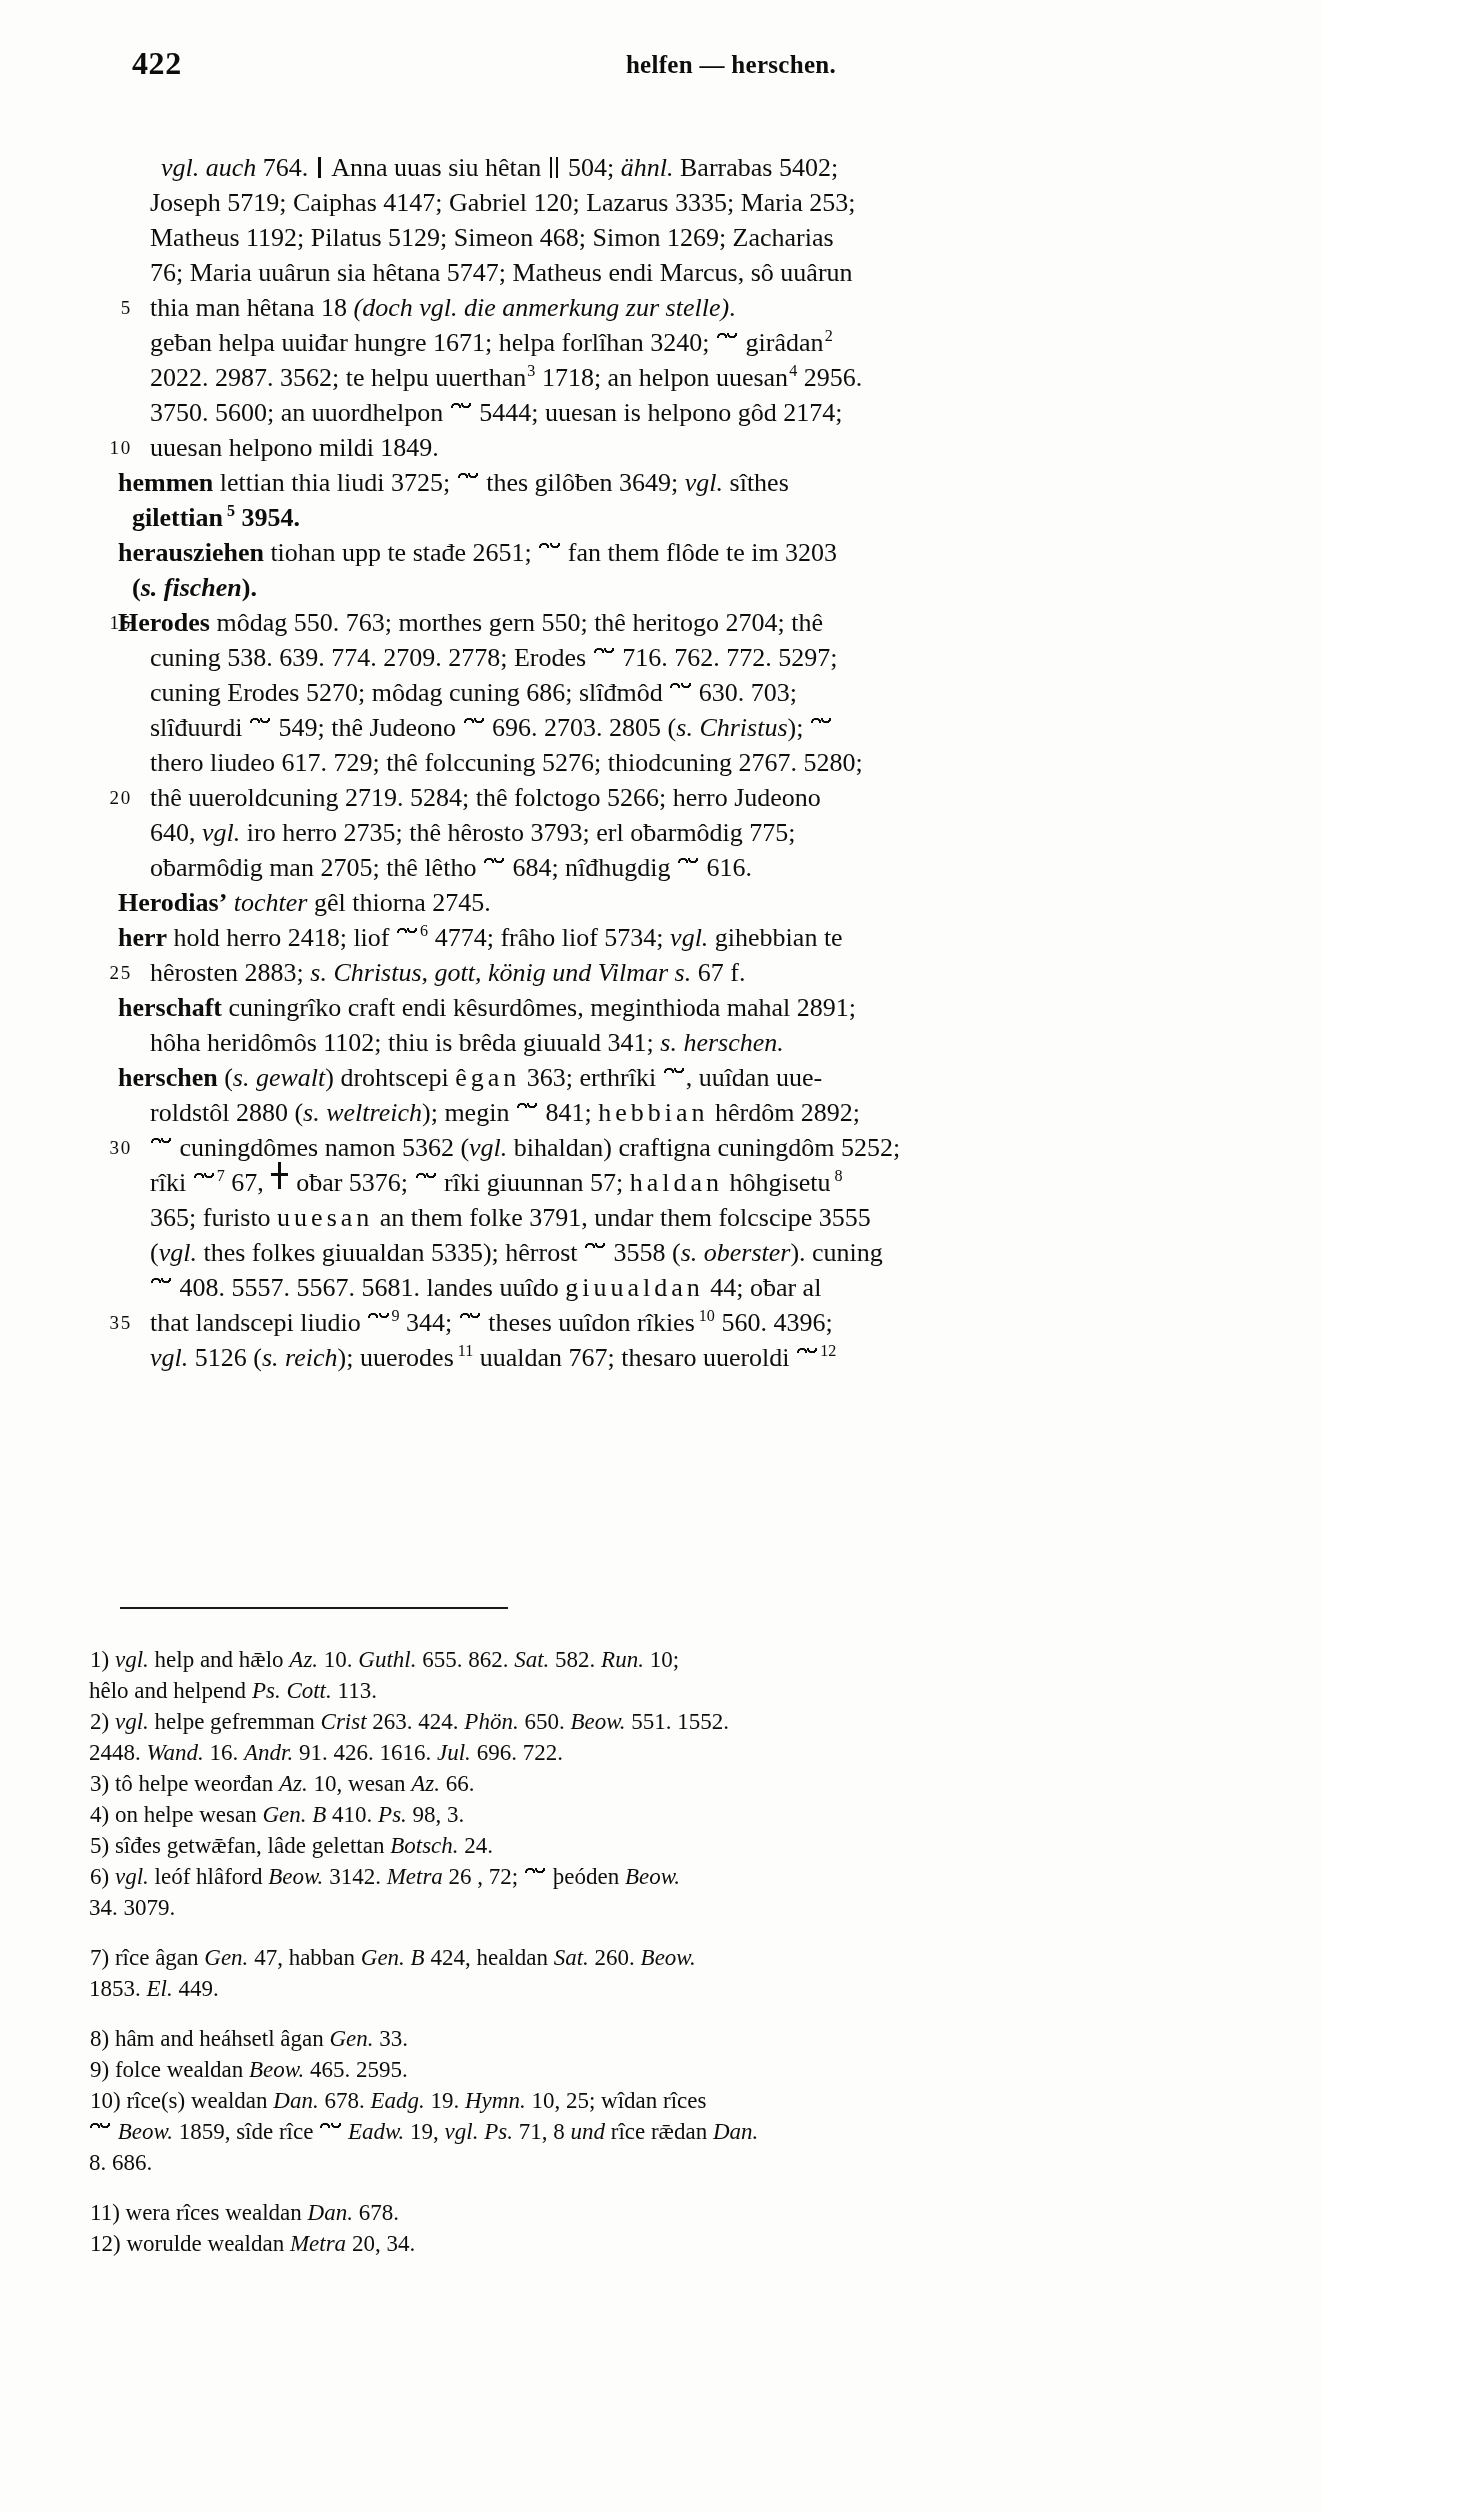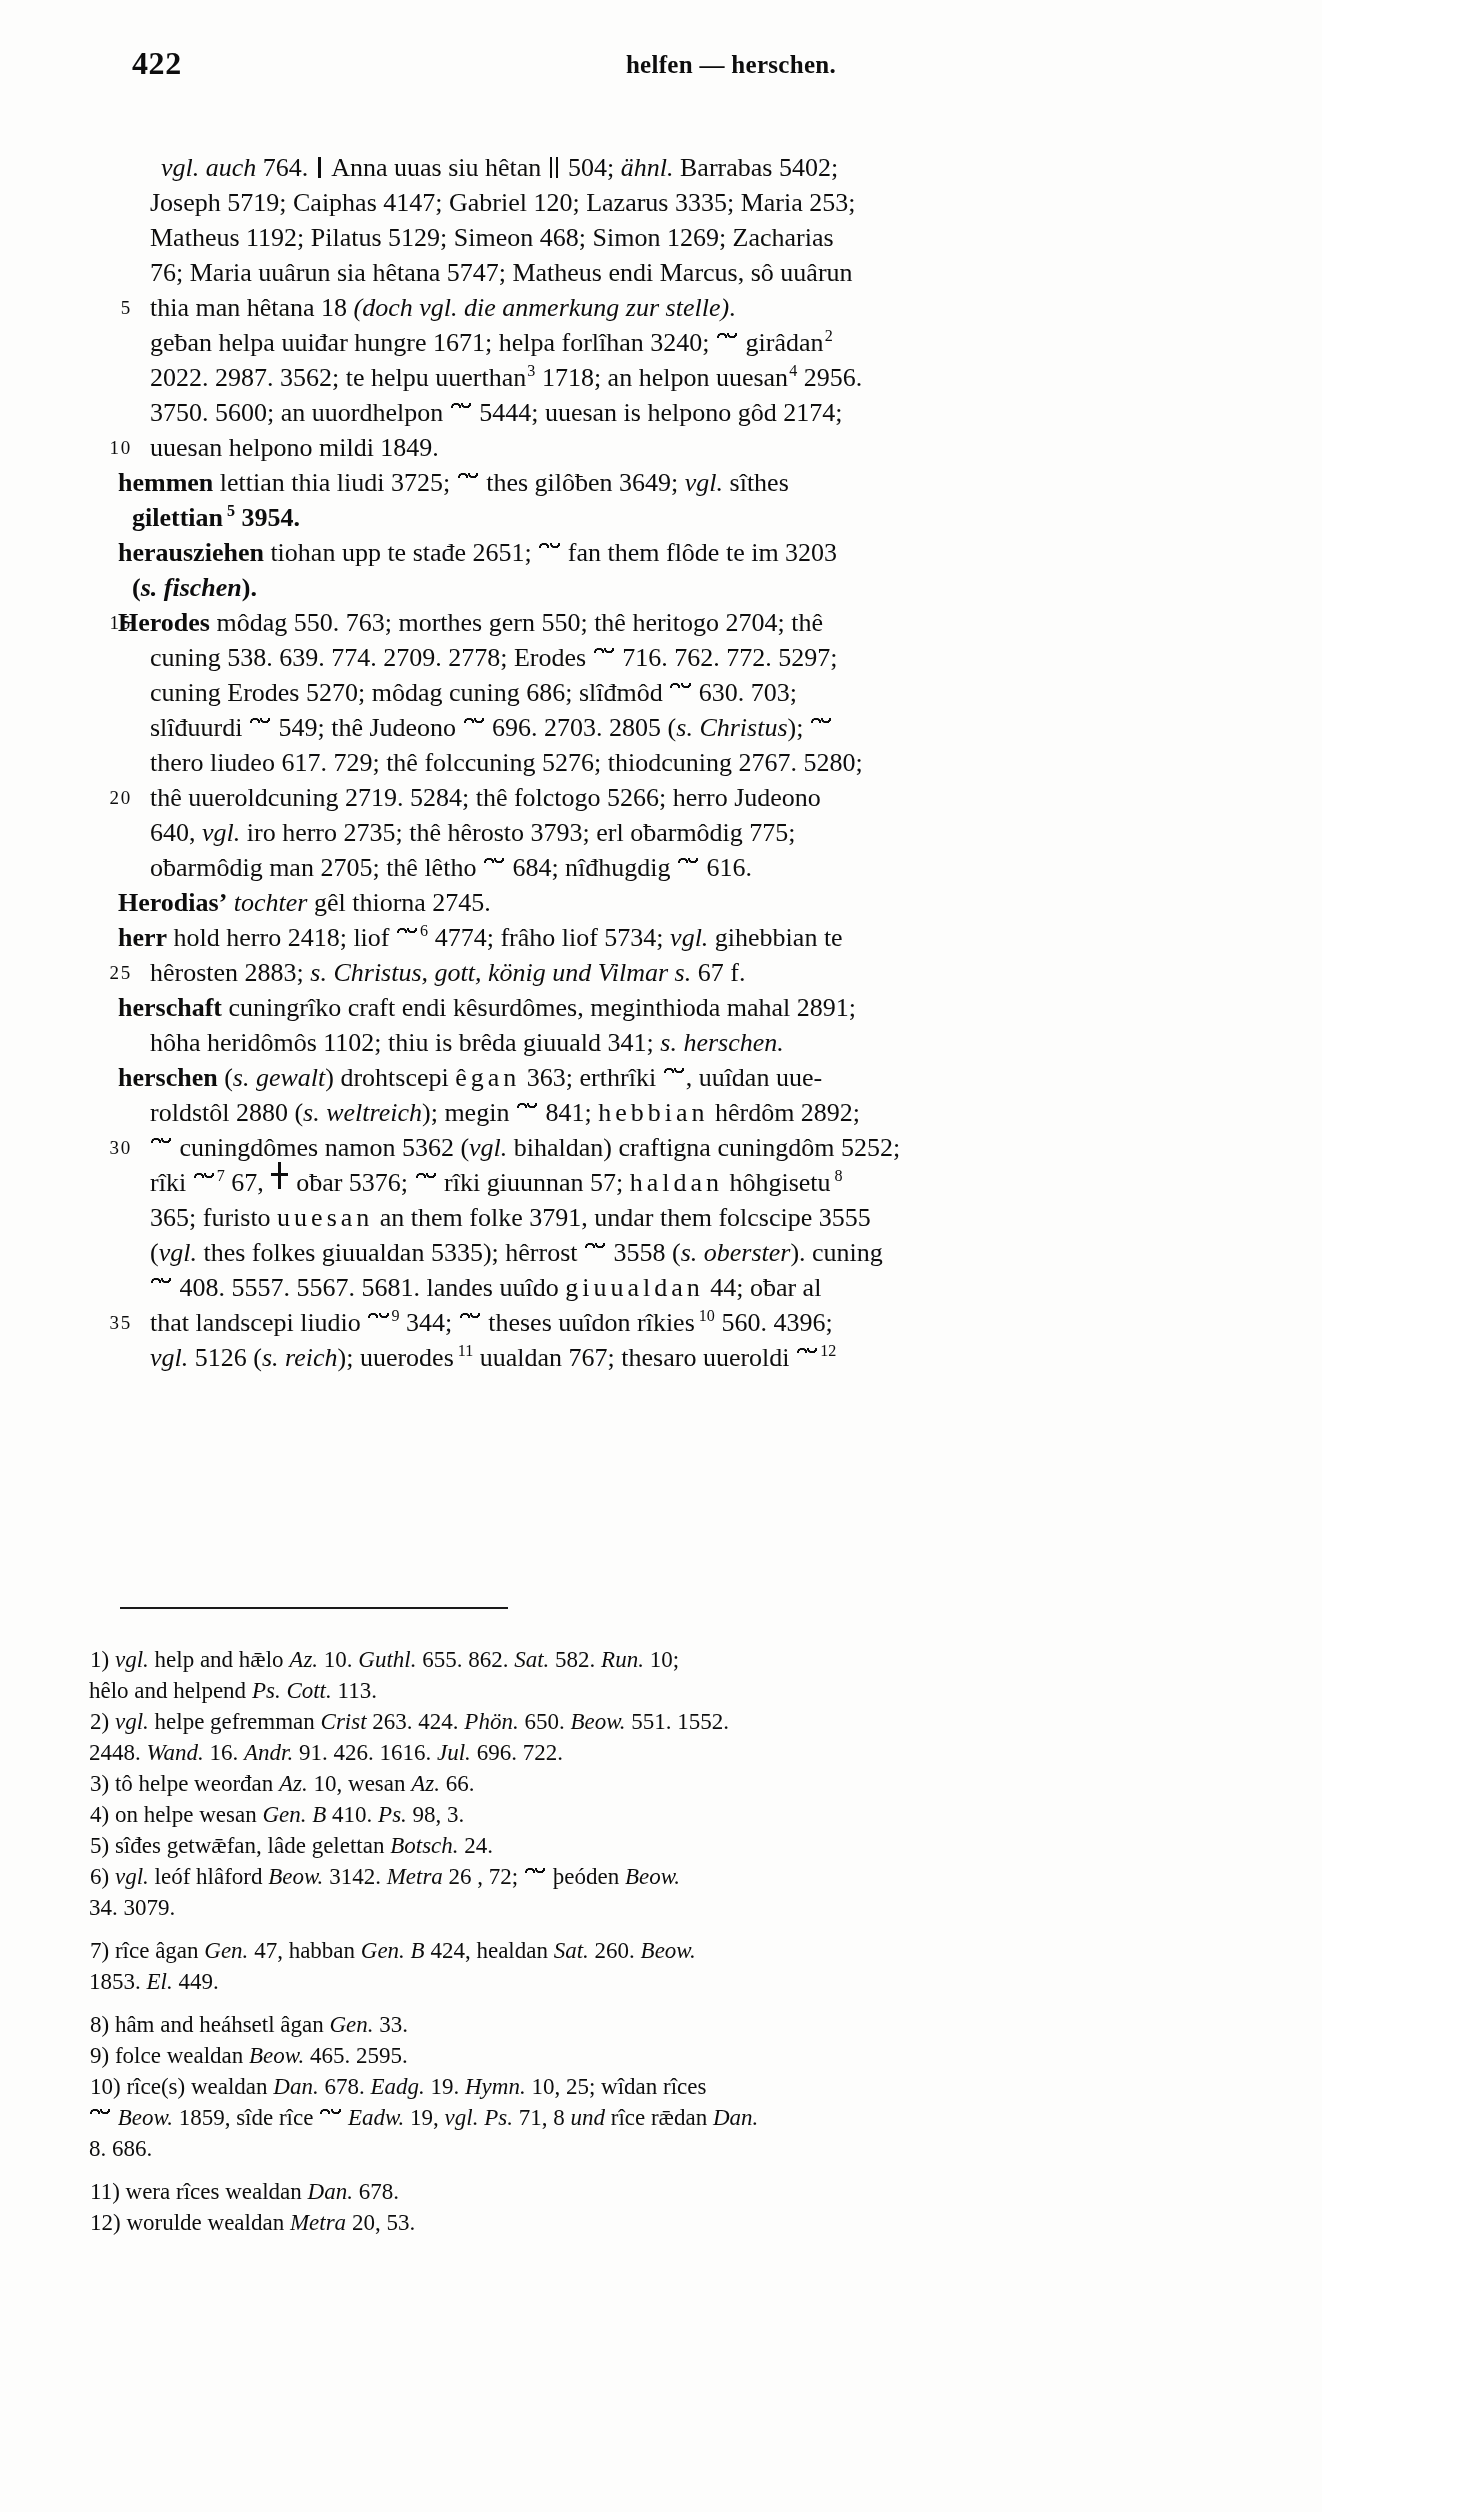--- a/index.html
+++ b/index.html
@@ -194,21 +194,21 @@
   }
   .fline {
     position: relative;
     height: 31px;
     line-height: 31px;
     font-size: 23px;
     white-space: nowrap;
     padding-left: 89px;
   }
   .fline.ind { padding-left: 90px; }
-  .fline.gapbefore { margin-top: 12px; }
+  .fline.gapbefore { margin-top: 19px; }
 </style>
 </head>
 <body>
 
 <div class="page">
 
   <div class="running-head">
     <div class="page-number">422</div>
     <div class="head-title">helfen — herschen.</div>
   </div>
@@ -369,17 +369,17 @@
       <div class="fline ind"><span>6) </span><i class="it">vgl.</i><span> leóf hlâford </span><i class="it">Beow.</i><span> 3142. </span><i class="it">Metra</i><span> 26 , 72;  </span><span class="tilde"></span><span> þeóden </span><i class="it">Beow.</i></div>
       <div class="fline"><span>34. 3079.</span></div>
       <div class="fline ind gapbefore"><span>7) rîce âgan </span><i class="it">Gen.</i><span> 47, habban </span><i class="it">Gen. B</i><span> 424, healdan </span><i class="it">Sat.</i><span> 260. </span><i class="it">Beow.</i></div>
       <div class="fline"><span>1853. </span><i class="it">El.</i><span> 449.</span></div>
       <div class="fline ind gapbefore"><span>8) hâm and heáhsetl âgan </span><i class="it">Gen.</i><span> 33.</span></div>
       <div class="fline ind"><span>9) folce wealdan </span><i class="it">Beow.</i><span> 465. 2595.</span></div>
       <div class="fline ind"><span>10) rîce(s) wealdan </span><i class="it">Dan.</i><span> 678. </span><i class="it">Eadg.</i><span> 19. </span><i class="it">Hymn.</i><span> 10, 25; wîdan rîces</span></div>
       <div class="fline"><span class="tilde"></span><span> </span><i class="it">Beow.</i><span> 1859, sîde rîce </span><span class="tilde"></span><span> </span><i class="it">Eadw.</i><span> 19, </span><i class="it">vgl.</i><span> </span><i class="it">Ps.</i><span> 71, 8 </span><i class="it">und</i><span> rîce rǣdan </span><i class="it">Dan.</i></div>
       <div class="fline"><span>8. 686.</span></div>
       <div class="fline ind gapbefore"><span>11) wera rîces wealdan </span><i class="it">Dan.</i><span> 678.</span></div>
-      <div class="fline ind"><span>12) worulde wealdan </span><i class="it">Metra</i><span> 20, 53.</span></div>
+      <div class="fline ind"><span>12) worulde wealdan </span><i class="it">Metra</i><span> 20, 34.</span></div>
     </div>
 
 </div>
 
 
 </body></html>

